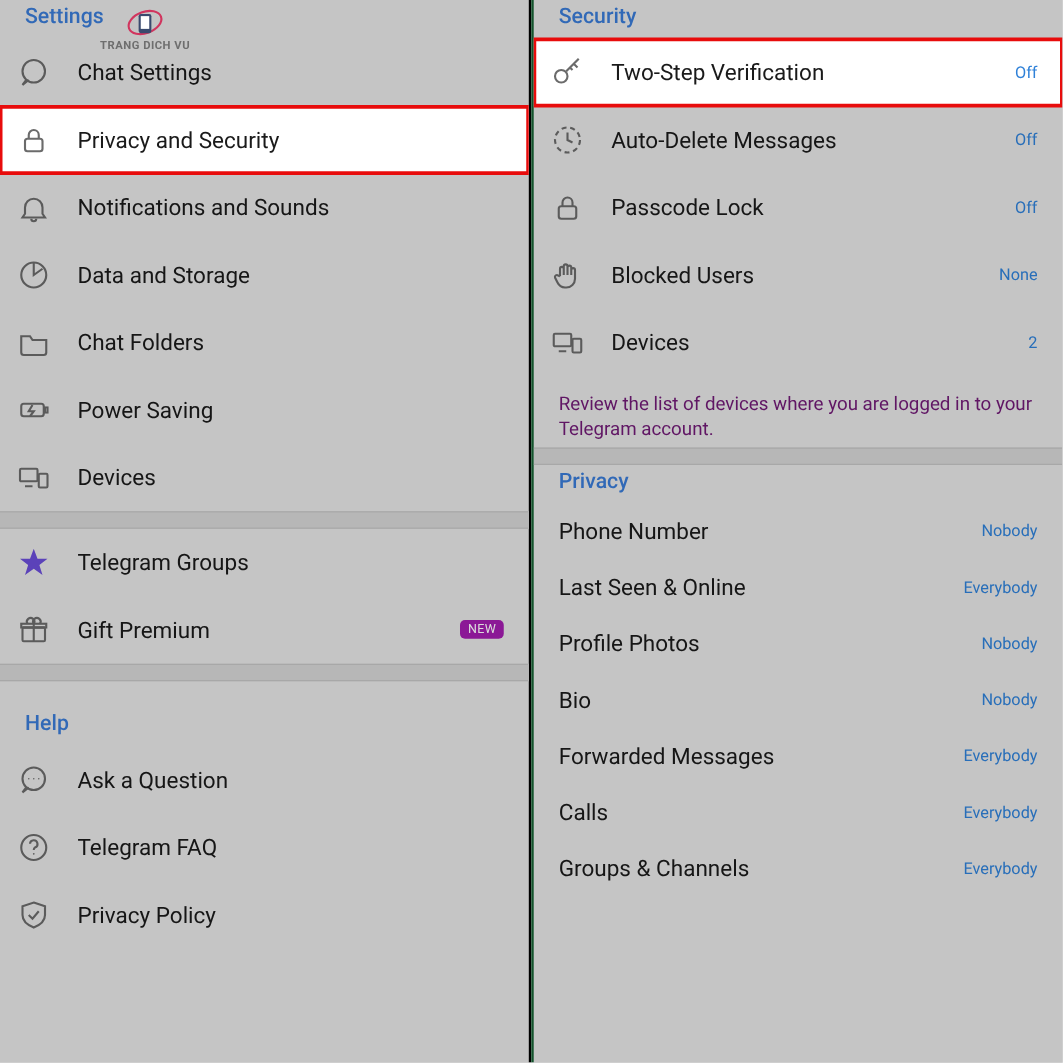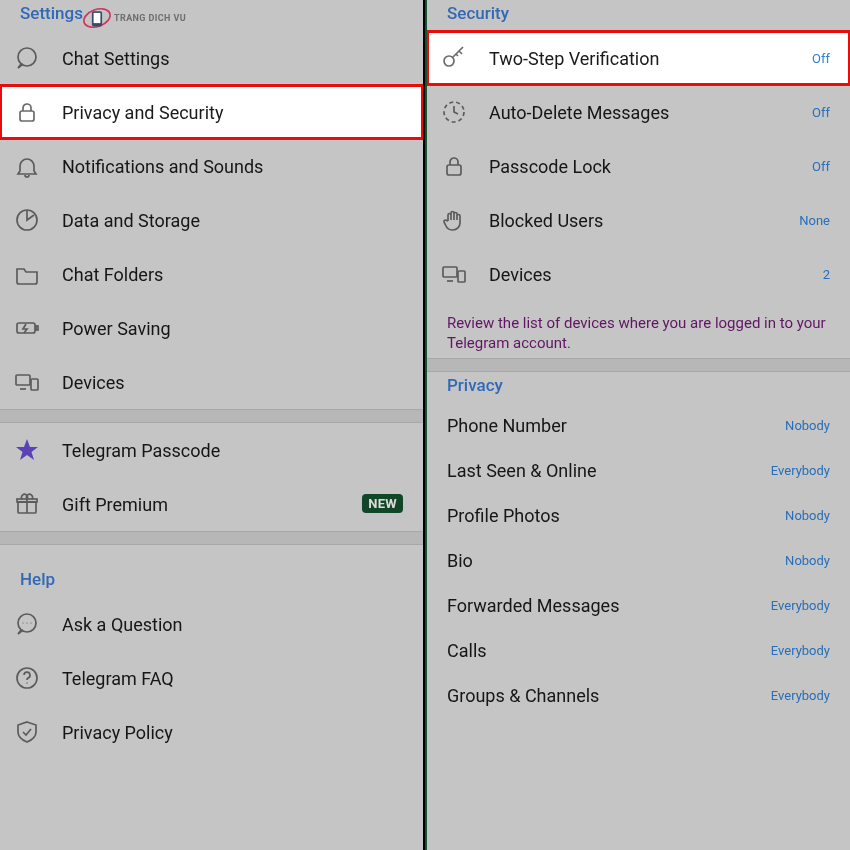--- a/index.html
+++ b/index.html
@@ -25,40 +25,40 @@
 
   .icon-cell { width: 48px; display: flex; align-items: center; justify-content: flex-start; }
   .icon { width: 26px; height: 26px; stroke: #6b6b6b; fill: none; stroke-width: 1.7; display: block; }
   .label { flex: 1; }
   .value { color: #2f81d8; font-size: 13px; }
 
   .divider { height: 14px; background: #d6d6d6; border-top: 1px solid #c4c4c4; border-bottom: 1px solid #c4c4c4; }
   .hint { padding: 12px 20px 4px; font-size: 15px; color: #701a75; line-height: 1.35; }
 
   .badge-new {
-    background: #14532d; color: #fff; font-size: 13px; font-weight: 700;
+    background: #a21caf; color: #fff; font-size: 10px; font-weight: 400;
     padding: 2px 6px; border-radius: 4px; margin-left: 8px; letter-spacing: 0.3px;
     position: relative; top: -1px;
   }
 
   
   .hl {
     position: relative; z-index: 5;
     background: #ffffff;
     outline: 3px solid #e80c0c;
     outline-offset: -2px;
   }
 
   .star-icon { fill: #6a4dd8; stroke: none; }
 
   
   .watermark {
     position: absolute; left: 80px; top: 4px; z-index: 6;
     font-size: 11px; color: #7a7a7a; text-align: center; pointer-events: none;
-    display: flex; flex-direction: row; align-items: center; gap: 0;
+    display: flex; flex-direction: column; align-items: center; gap: 0;
   }
   .watermark .wm-icon { width: 34px; height: 28px; }
   .watermark .wm-text { font-size: 9px; font-weight: 700; letter-spacing: 0.4px; color: #6e6e6e; }
   .watermark .wm-ring { stroke: #d1355e; fill: none; stroke-width: 2; }
   .watermark .wm-body { fill: #3a4a6e; }
 </style>
 </head>
 <body>
 
 <svg width="0" height="0" style="position:absolute">
@@ -206,21 +206,21 @@
       </div>
     </div>
   <div class="divider"></div>
   <div id="left-premium">
       <div class="row indented">
         <span class="icon-cell">
           <svg class="icon star-icon" viewBox="0 0 26 26">
             <use href="#i-star"></use>
           </svg>
         </span>
-        <span class="label">Telegram Passcode</span>
+        <span class="label">Telegram Groups</span>
       </div>
       <div class="row indented">
         <span class="icon-cell">
           <svg class="icon" viewBox="0 0 26 26">
             <use href="#i-gift"></use>
           </svg>
         </span>
         <span class="label">Gift Premium</span>
         <span class="badge-new">NEW</span>
       </div>

